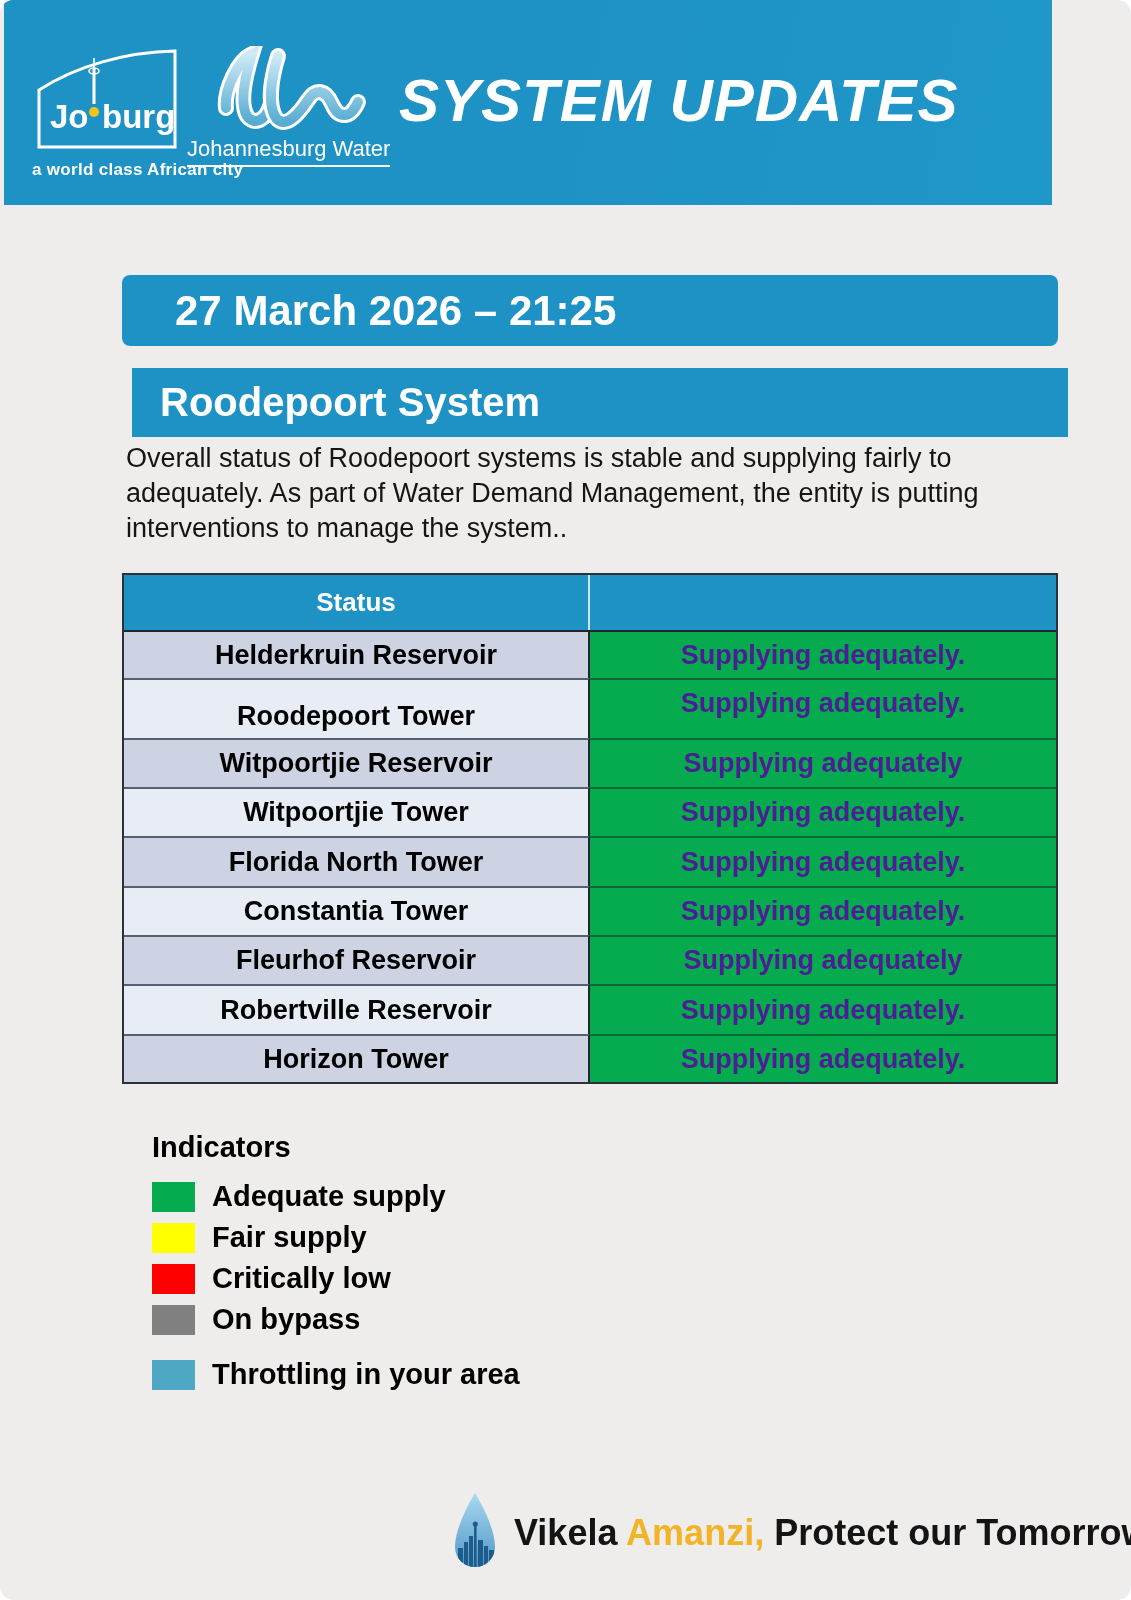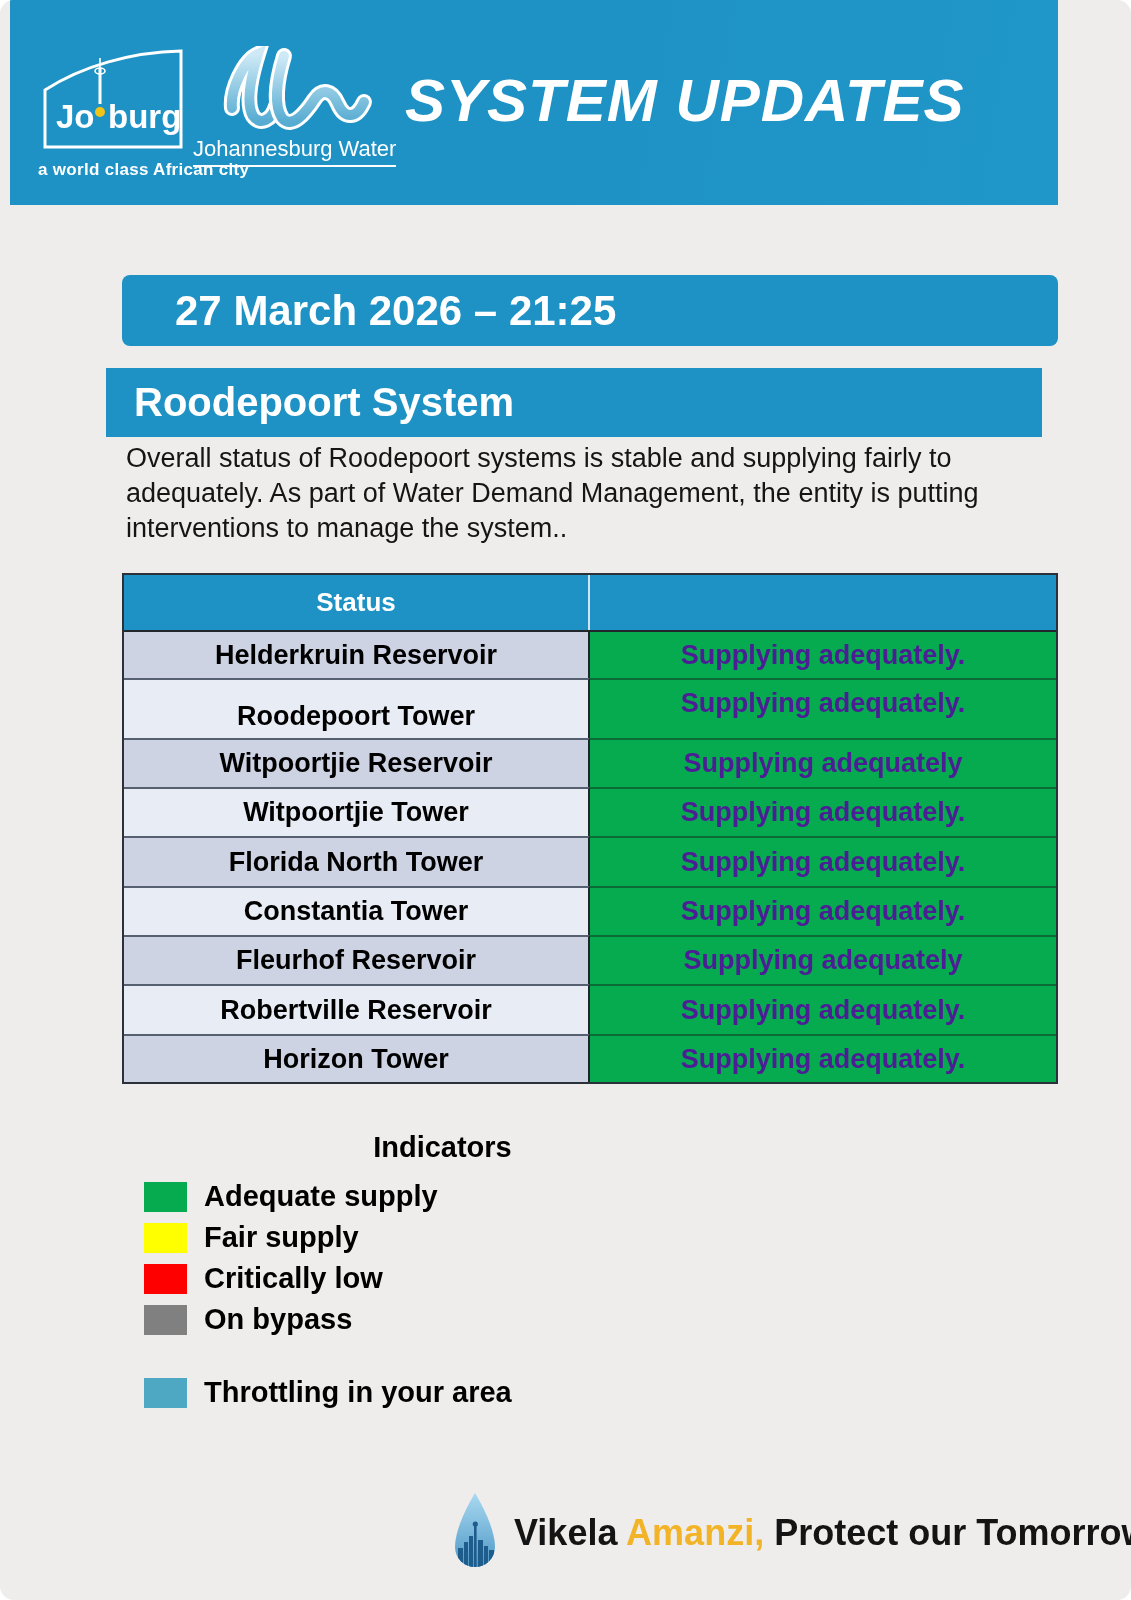--- a/index.html
+++ b/index.html
@@ -4,21 +4,21 @@
 <style>
   html,body { margin:0; padding:0; background:#ffffff; }
   .page {
     position:relative; width:1131px; height:1600px;
     background:#EFEDEC; overflow:hidden; border-radius:14px;
     font-family:"Liberation Sans", sans-serif;
   }
 
   
   .header {
-    position:absolute; left:10px; top:0; width:1048px; height:205px;
+    position:absolute; left:4px; top:0; width:1048px; height:205px;
     background:linear-gradient(100deg,#1E92C4 55%, #2097C9 100%);
   }
   .joburg-logo { position:absolute; left:30px; top:42px; }
   .joburg-tagline {
     position:absolute; left:28px; top:160px; color:#ffffff;
     font-size:17px; font-weight:bold; letter-spacing:0.3px;
   }
   .jw-logo { position:absolute; left:183px; top:46px; width:185px; text-align:center; }
   .jw-logo-text {
     display:inline-block; color:#ffffff; font-size:22px;
@@ -29,21 +29,21 @@
     color:#ffffff; font-size:60px; font-weight:bold; letter-spacing:1px; white-space:nowrap;font-style:italic;
   }
 
   
   .date-banner {
     position:absolute; left:122px; top:275px; width:936px; height:71px;
     background:#1E92C4; color:#ffffff; font-size:42px; font-weight:bold;
     line-height:71px; padding-left:53px; box-sizing:border-box;border-radius:8px;
   }
   .system-banner {
-    position:absolute; left:106px; top:368px; width:936px; height:69px;
+    position:absolute; left:132px; top:368px; width:936px; height:69px;
     background:#1E92C4; color:#ffffff; font-size:40px; font-weight:bold;
     line-height:69px; padding-left:28px; box-sizing:border-box;
   }
 
   
   .summary {
     position:absolute; left:126px; top:441px; width:940px;
     font-size:27px; line-height:35px; color:#151515;
   }
 
@@ -70,24 +70,24 @@
     border-top:2px solid #0B6B35; box-sizing:border-box;
   }
   .t-row.first .name, .t-row.first .status { border-top:2px solid #20262C; }
   .t-row.dark  .name { background:#CDD3E2; }
   .t-row.light .name { background:#E8ECF4; }
   .h48{height:48px} .h60{height:60px} .h49{height:49px} .h50{height:50px}
   .t-row.offset .name   { align-items:flex-end;  padding-bottom:6px; }
   .t-row.offset .status { align-items:flex-start; padding-top:8px; }
 
   
-  .legend { position:absolute; left:144px; top:1131px;text-align:right; }
+  .legend { position:absolute; left:152px; top:1131px; }
   .legend-title { font-size:29px; font-weight:bold; color:#000; margin-bottom:16px; }
   .legend-item { display:flex; align-items:center; margin-bottom:8px; }
-  .legend-item.spaced { margin-top:40px; }
+  .legend-item.spaced { margin-top:22px; }
   .swatch { width:43px; height:30px; margin-right:17px; flex:0 0 auto; }
   .legend-label { font-size:29px; font-weight:bold; color:#000; white-space:nowrap; }
 
   
   .footer {
     position:absolute; left:452px; top:1490px; display:flex; align-items:center; gap:16px;
   }
   .slogan { font-size:36px; font-weight:bold; color:#141414; white-space:nowrap; }
   .slogan .amanzi { color:#F2B326; }
 </style>

